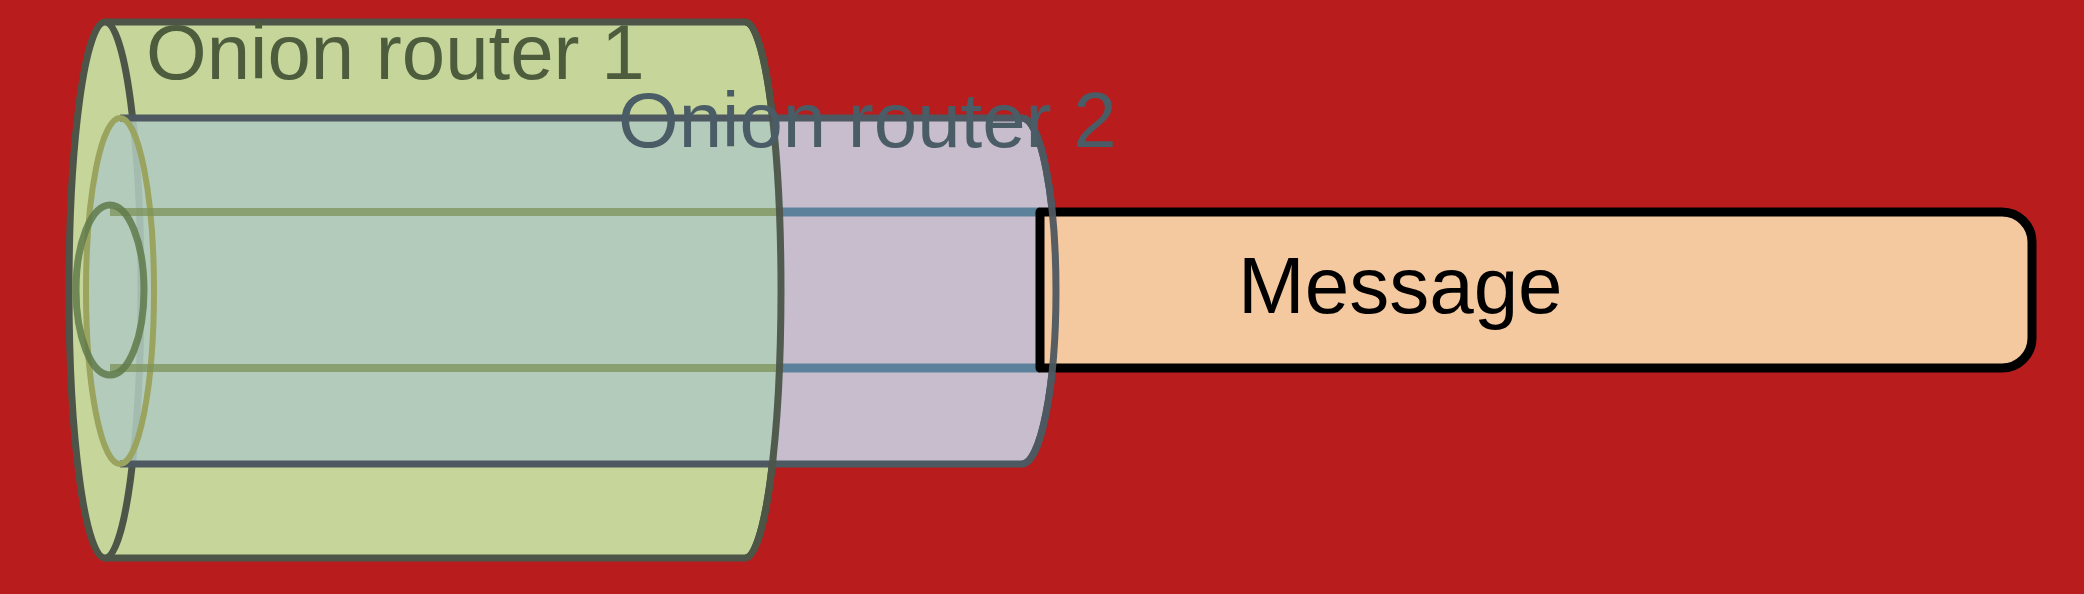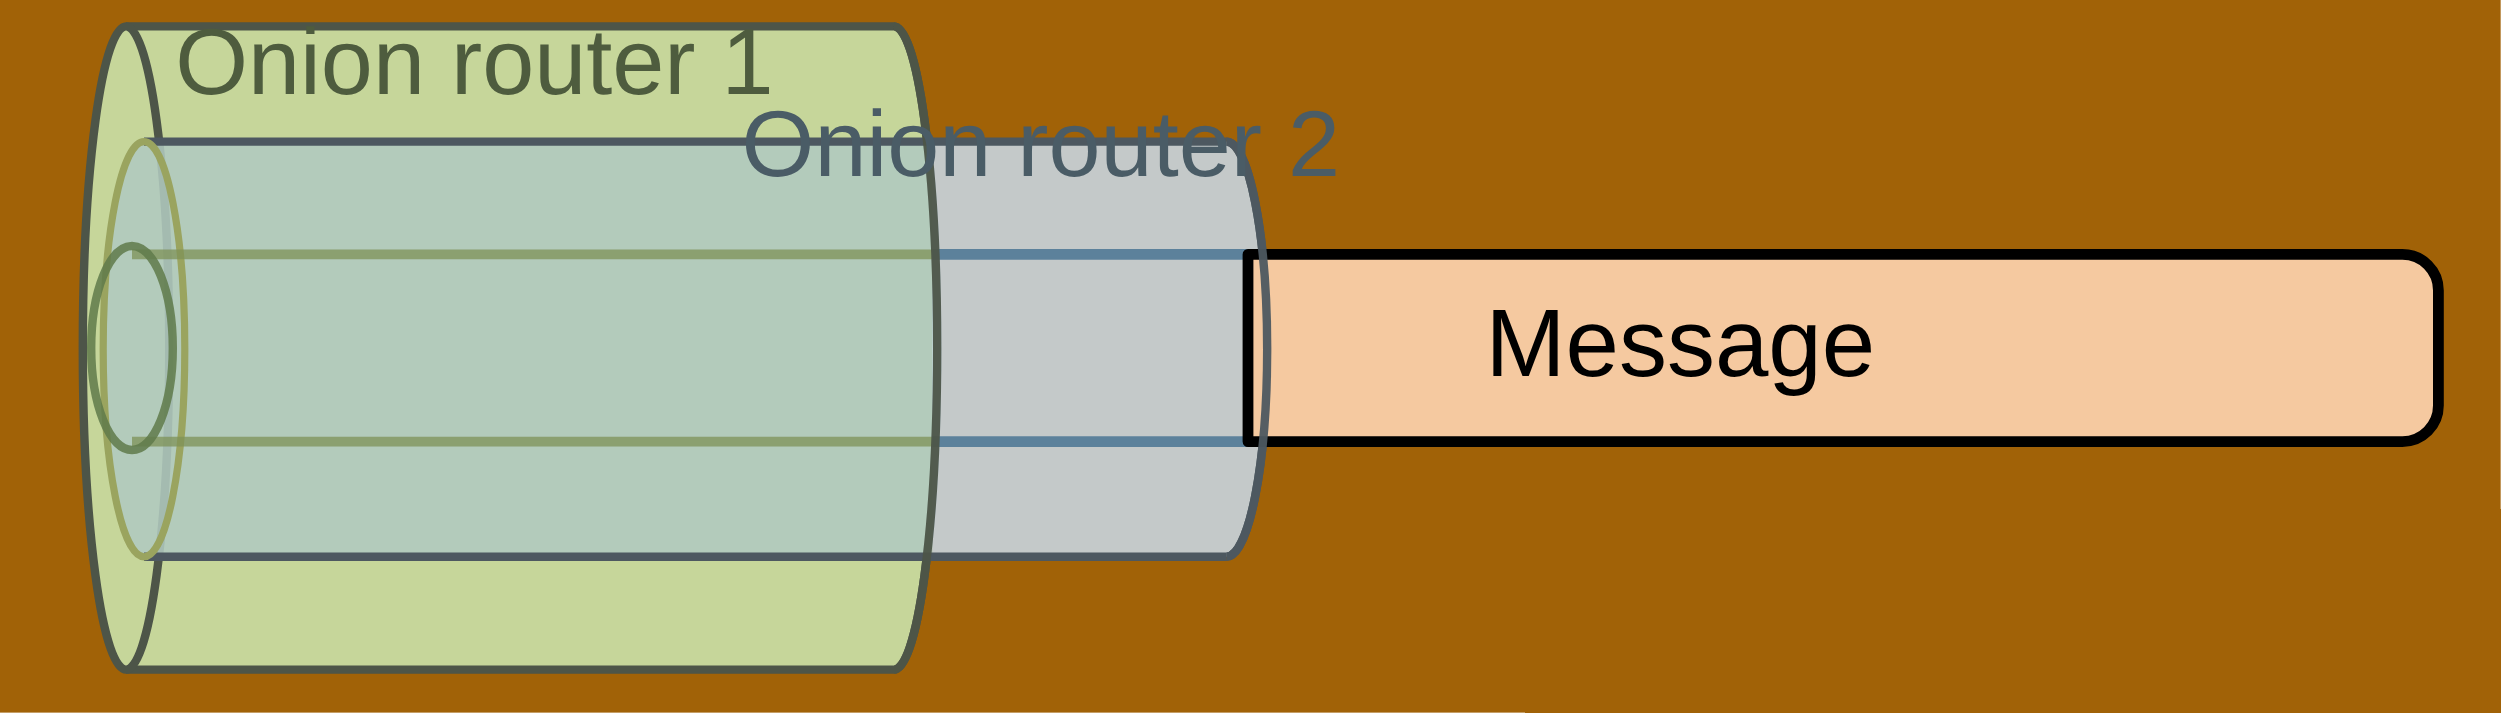--- a/index.html
+++ b/index.html
@@ -10,21 +10,21 @@
   body {
     width: 2084px;
     height: 594px;
     font-family: "Liberation Sans", sans-serif;
     overflow: hidden;
   }
   #diagram-root {
     position: relative;
     width: 2084px;
     height: 594px;
-    background: #a16207;
+    background: #b91c1c;
   }
   svg.diagram-canvas {
     display: block;
     width: 2084px;
     height: 594px;
   }
   .layer-label {
     font-family: "Liberation Sans", sans-serif;
     font-weight: 400;
     dominant-baseline: middle;

